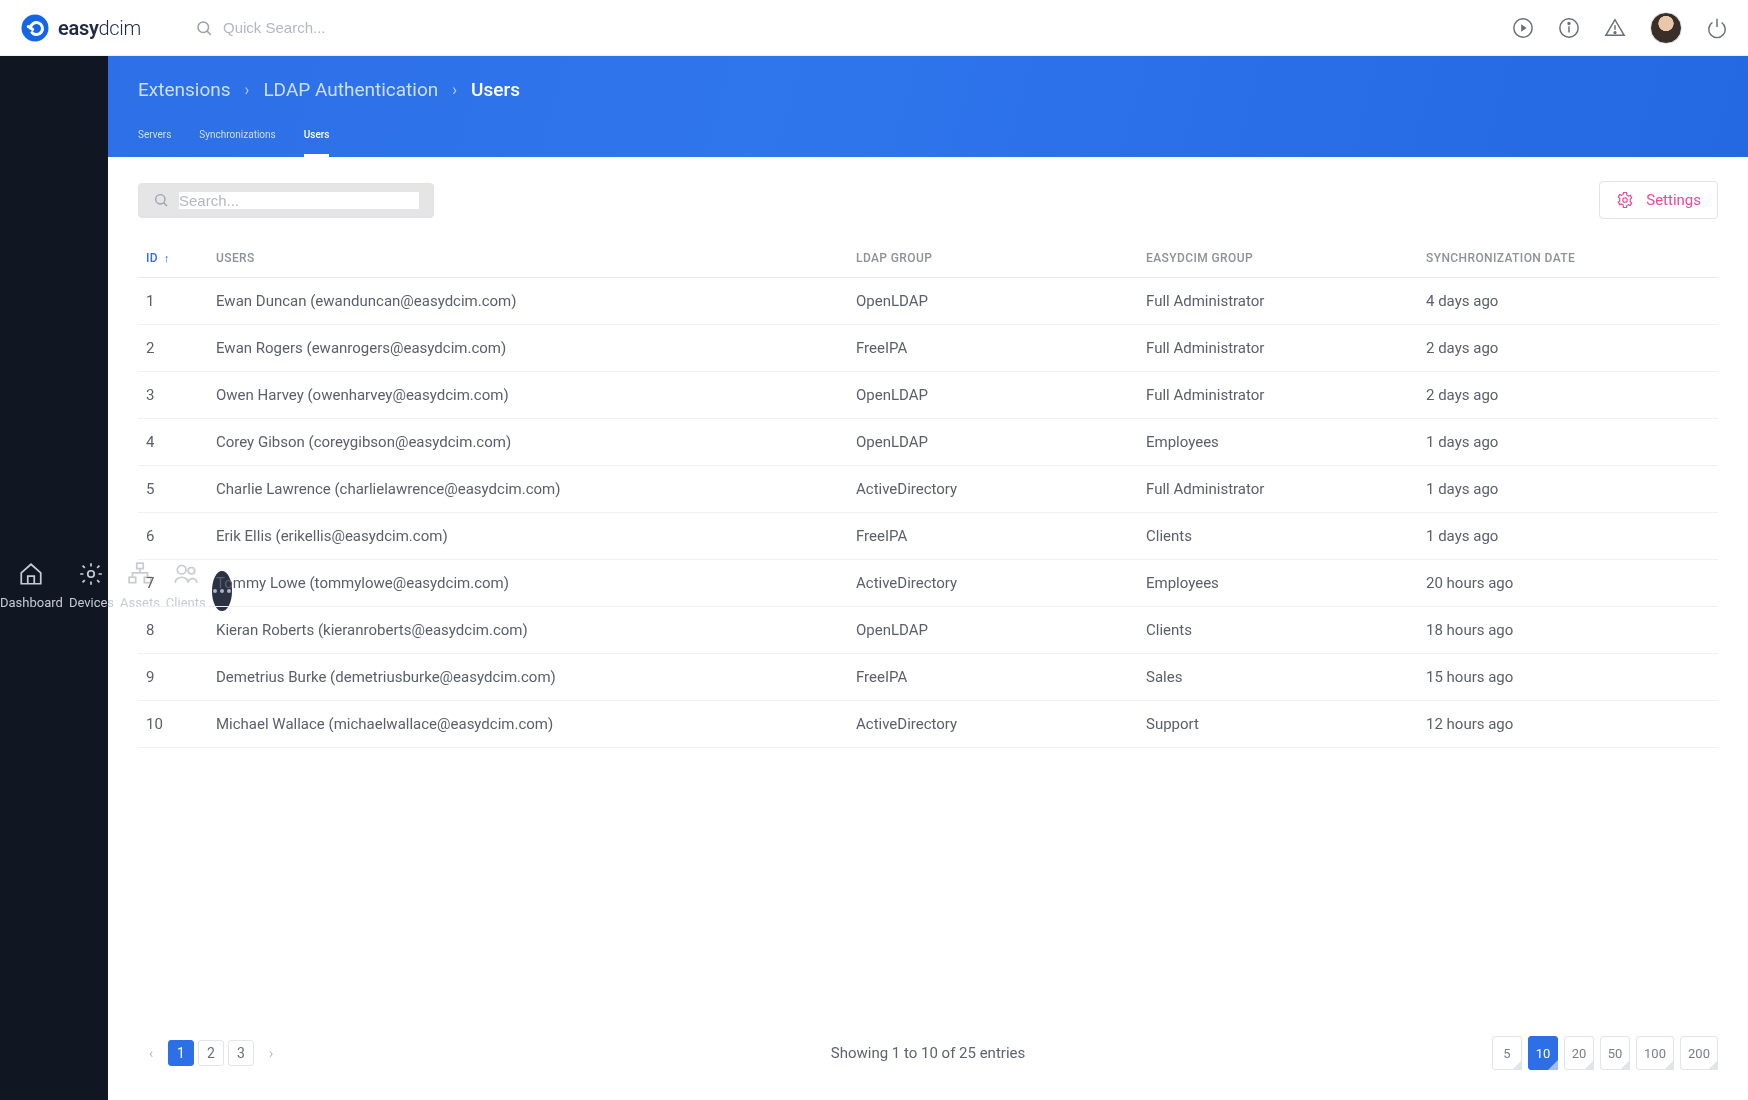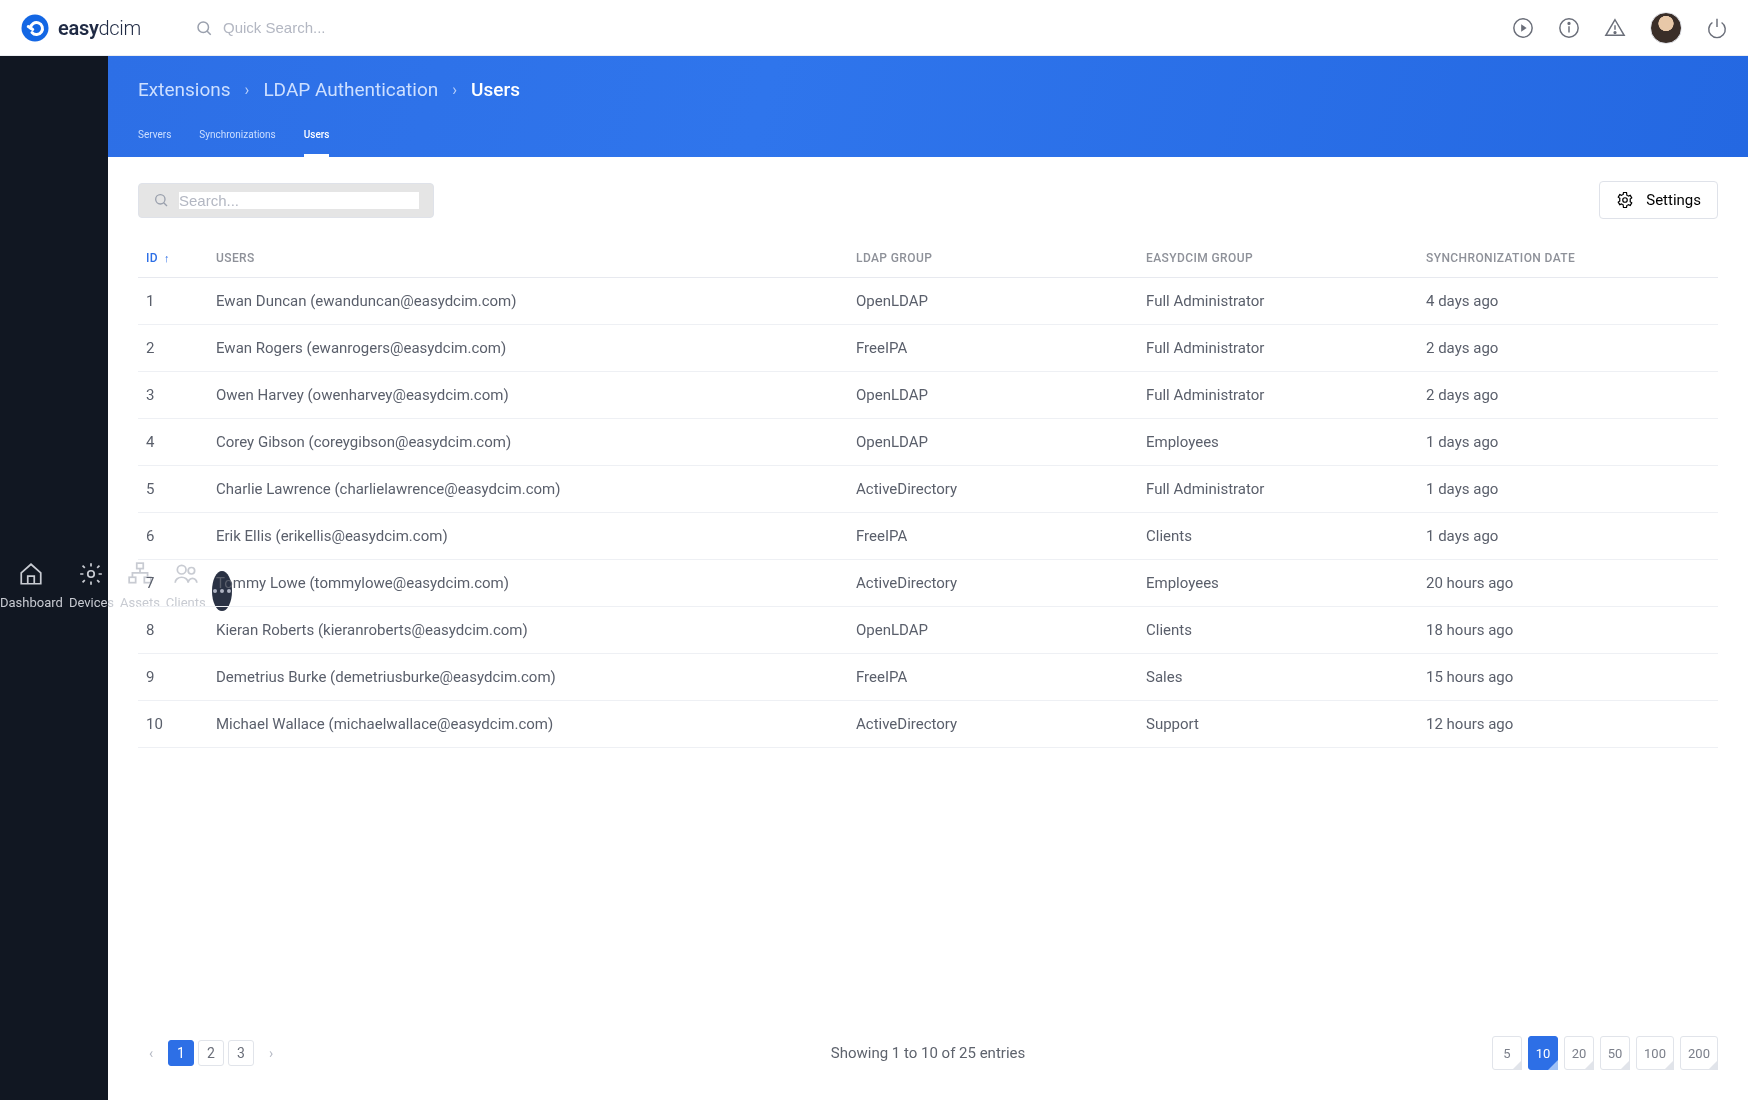--- a/index.html
+++ b/index.html
@@ -36,21 +36,21 @@
 .chev { color: #b9d0fa; font-size: 16px; }
 .tabs-row { padding: 18px 30px 0; display: flex; gap: 28px; font-size: 10px; }
 .tab { color: #cddfff; padding-bottom: 14px; cursor: pointer; }
 .tab.active { color: #fff; border-bottom: 3px solid #fff; font-weight: 500; }
 
 
 .toolbar { display: flex; align-items: center; padding: 24px 30px 14px; }
 .search-box { display: flex; align-items: center; gap: 10px; border: 1px solid #dfe2e9; border-radius: 4px; padding: 8px 14px; width: 296px; color: #9aa0ad; background: #e5e5e5; }
 .search-box input { border: none; outline: none; font-size: 15px; flex: 1; }
 .search-box input::placeholder { color: #b3b7c2; }
-.settings-btn { margin-left: auto; display: flex; align-items: center; gap: 12px; border: 1px solid #dfe2e9; border-radius: 4px; padding: 9px 16px; font-size: 15px; color: #000000; background: #fff; cursor: pointer; }
+.settings-btn { margin-left: auto; display: flex; align-items: center; gap: 12px; border: 1px solid #dfe2e9; border-radius: 4px; padding: 9px 16px; font-size: 15px; color: #ec4899; background: #fff; cursor: pointer; }
 
 
 .table-wrap { padding: 6px 30px 0; flex: 1; overflow: auto; }
 table { width: 100%; border-collapse: collapse; }
 thead th { text-align: left; font-size: 12px; font-weight: 500; color: #8e9199; letter-spacing: 0.4px; padding: 12px 8px; border-bottom: 1px solid #e7e9ef; }
 thead th.sort { color: #2d6fe6; }
 tbody td { font-size: 15px; color: #5a5f6b; padding: 14px 8px; border-bottom: 1px solid #eef0f4; }
 .col-id { width: 70px; }
 .col-user { width: 640px; }
 .col-ldap { width: 290px; }

